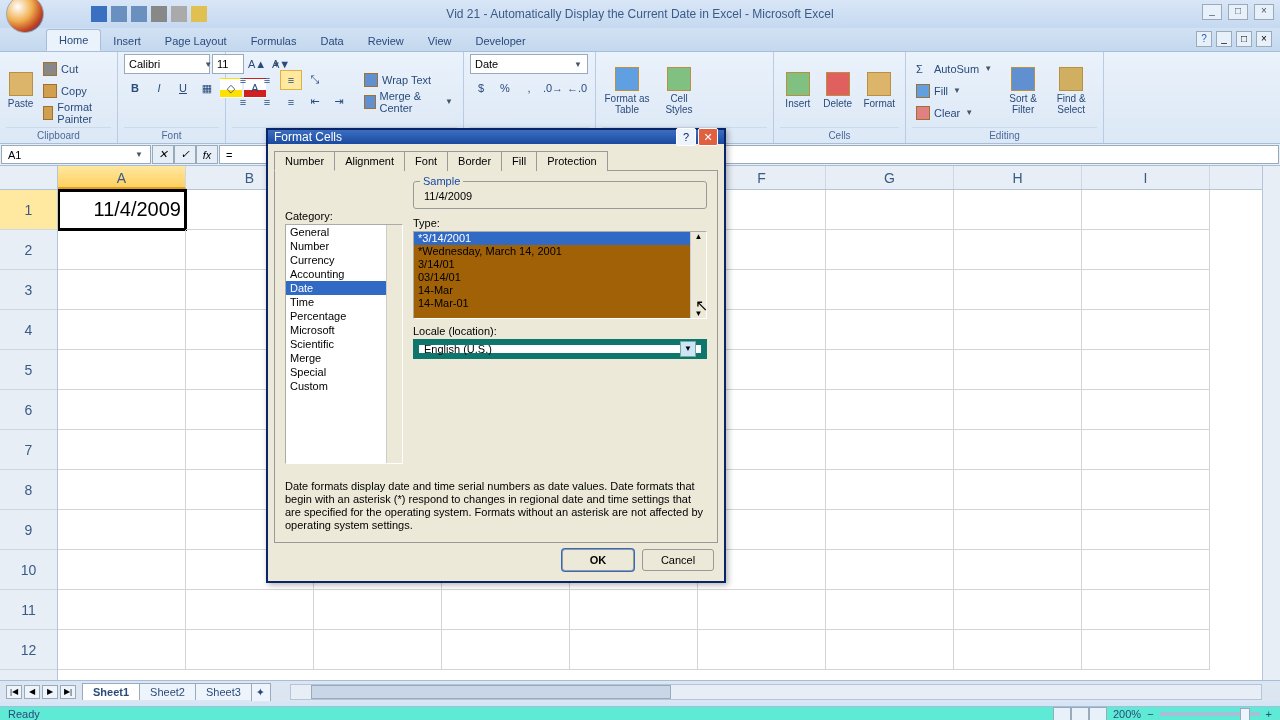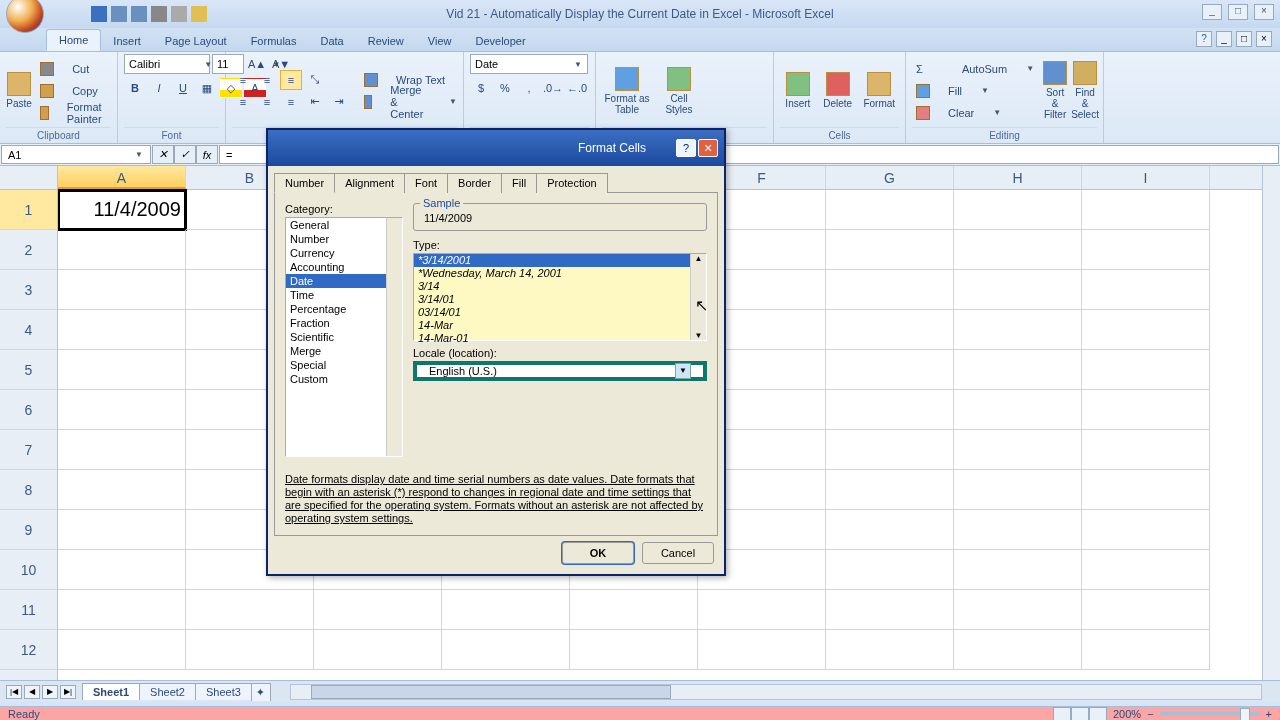--- a/index.html
+++ b/index.html
@@ -22,21 +22,21 @@
 .ribbon-help span { width: 16px; height: 16px; border: 1px solid #9ab; background: #e8f0fa; text-align: center; line-height: 14px; font-size: 10px; }
 
 
 .ribbon { height: 92px; background: linear-gradient(#eaf2fb,#dce8f6); border-bottom: 1px solid #a8bdd8; display: flex; position: relative; }
 .rgroup { border-right: 1px solid #b9cce2; padding: 2px 6px 0 6px; display: flex; flex-direction: column; justify-content: space-between; }
 .rgroup-title { text-align: center; color: #4a6a98; font-size: 10px; padding: 2px 0; border-top: 1px solid #cddaec; }
 .rgroup-body { flex: 1; display: flex; align-items: center; gap: 4px; }
 .btn-lg { width: 40px; height: 64px; text-align: center; font-size: 10px; color: #2a4b7c; display: flex; flex-direction: column; align-items: center; justify-content: center; gap: 2px; }
 .btn-lg .ico { width: 24px; height: 24px; background: #dcb46a; border: 1px solid #b89040; }
 .stack { display: flex; flex-direction: column; gap: 2px; }
-.small-btn { height: 20px; padding: 0 4px; display: flex; align-items: center; gap: 18px; font-size: 11px; color: #2a4b7c; }
+.small-btn { height: 20px; padding: 0 4px; display: flex; align-items: center; gap: 4px; font-size: 11px; color: #2a4b7c; }
 .small-ico { width: 14px; height: 14px; background: #d0a050; border: 1px solid #a07030; display: inline-block; }
 .font-combo { display: flex; gap: 2px; }
 .combo { border: 1px solid #9ab; background: #fff; height: 20px; display: flex; align-items: center; padding: 0 4px; gap: 44px; }
 .combo.wide { width: 86px; }
 .combo.narrow { width: 32px; }
 .combo-arrow { width: 10px; text-align: center; color: #456; font-size: 8px; }
 .btn-row { display: flex; gap: 2px; }
 .mini-btn { width: 22px; height: 20px; border: 1px solid transparent; display: flex; align-items: center; justify-content: center; font-size: 11px; color: #2a4b7c; }
 .mini-btn.active { background: #ffe8a0; border: 1px solid #e0b040; }
 .num-combo { border: 1px solid #9ab; background: #fff; height: 20px; width: 118px; display: flex; align-items: center; padding: 0 4px; justify-content: space-between; }
@@ -66,55 +66,55 @@
 
 .sheet-bar { position: absolute; bottom: 18px; left: 0; right: 0; height: 22px; background: #dce6f2; display: flex; align-items: center; border-top: 1px solid #a8bdd8; }
 .sheet-nav { display: flex; gap: 2px; padding: 0 6px; }
 .sheet-nav span { width: 16px; height: 14px; border: 1px solid #9ab; background: #eef4fb; text-align: center; font-size: 8px; line-height: 12px; }
 .sheet-tab { padding: 2px 10px; background: #eef4fb; border: 1px solid #9ab; border-bottom: none; font-size: 11px; color: #2a4b7c; margin-right: -1px; }
 .sheet-tab.active { background: #fff; font-weight: bold; }
 .hscroll { flex: 1; margin: 0 18px 0 20px; height: 16px; background: #e8eef5; border: 1px solid #b5c4d6; position: relative; }
 .hscroll-thumb { position: absolute; left: 20px; width: 360px; top: 0; bottom: 0; background: #c8d6e8; border: 1px solid #9ab; }
 
 
-.status-bar { position: absolute; bottom: 0; left: 0; right: 0; height: 14px; background: #fca5a5; border-top: 1px solid #a8bdd8; display: flex; align-items: center; justify-content: space-between; padding: 0 8px; color: #2a4b7c; font-size: 11px; }
+.status-bar { position: absolute; bottom: 0; left: 0; right: 0; height: 14px; background: #5eead4; border-top: 1px solid #a8bdd8; display: flex; align-items: center; justify-content: space-between; padding: 0 8px; color: #2a4b7c; font-size: 11px; }
 .zoom { display: flex; align-items: center; gap: 6px; }
 .view-btns { display: flex; gap: 0; }
 .view-btns span { width: 18px; height: 14px; border: 1px solid #9ab; background: #e8f0fa; }
 .slider { width: 100px; height: 4px; background: #a8bdd8; position: relative; }
 .slider::after { content: ''; position: absolute; left: 80%; top: -4px; width: 8px; height: 12px; background: #eef4fb; border: 1px solid #9ab; }
 
 
 .dialog { position: absolute; left: 266px; top: 128px; width: 460px; background: #ece9d8; border: 2px solid #0a246a; box-shadow: 2px 2px 6px rgba(0,0,0,0.3); z-index: 100; }
-.dlg-title { height: 36px; background: linear-gradient(#3b6ec0,#1a4aa0); color: #fff; display: flex; align-items: center; padding: 0 6px; font-size: 12px; justify-content: flex-end; gap: 30px; }
+.dlg-title { height: 14px; background: linear-gradient(#3b6ec0,#1a4aa0); color: #fff; display: flex; align-items: center; padding: 0 6px; font-size: 12px; justify-content: space-between; gap: 30px; }
 .dlg-title-btns { display: flex; gap: 2px; }
 .dlg-title-btns span { width: 20px; height: 18px; background: #eef4fb; border: 1px solid #fff; text-align: center; line-height: 16px; font-size: 11px; color: #0a246a; border-radius: 2px; }
 .dlg-title-btns .close { background: #e06040; color: #fff; border: 1px solid #fff; }
 .dlg-tabs { display: flex; margin: 6px 6px 0 6px; }
 .dlg-tab { padding: 3px 10px; background: #ece9d8; border: 1px solid #999; border-bottom: none; margin-right: -1px; font-size: 11px; position: relative; top: 1px; }
 .dlg-tab.active { background: #ece9d8; z-index: 2; border-bottom: 1px solid #ece9d8; }
 .dlg-body { border: 1px solid #999; margin: 0 6px 6px 6px; padding: 10px; background: #ece9d8; display: flex; gap: 10px; flex-wrap: wrap; }
 .cat-col { width: 118px; }
-.cat-label { font-size: 11px; margin-bottom: 2px; }
+.cat-label { font-size: 11px; margin-bottom: 2px; margin-top: 29px; }
 .cat-list { border: 1px inset #fff; background: #fff; height: 240px; overflow: hidden; width: 118px; position: relative; }
 .cat-list .scroll { position: absolute; right: 0; top: 0; bottom: 0; width: 16px; background: #ece9d8; border-left: 1px solid #ccc; }
 .cat-item { padding: 1px 4px; font-size: 11px; }
 .cat-item.sel { background: #316ac5; color: #fff; }
 .right-col { flex: 1; }
 .sample-box { border: 1px solid #999; border-radius: 3px; padding: 8px 10px 6px 10px; margin-bottom: 8px; position: relative; }
 .sample-label { position: absolute; top: -7px; left: 6px; background: #ece9d8; padding: 0 3px; color: #1a4aa0; font-size: 11px; }
 .sample-val { font-size: 11px; }
 .field-label { font-size: 11px; margin: 6px 0 2px 0; }
-.type-list { border: 1px inset #fff; background: #fef9c3; height: 88px; position: relative; font-style: italic; }
+.type-list { border: 1px inset #fff; background: #a16207; height: 88px; position: relative; }
 .type-list .scroll { position: absolute; right: 0; top: 0; bottom: 0; width: 16px; background: #ece9d8; border-left: 1px solid #ccc; display: flex; flex-direction: column; justify-content: space-between; align-items: center; font-size: 8px; }
 .type-item { padding: 0 4px; font-size: 11px; line-height: 13px; }
 .type-item.sel { background: #316ac5; color: #fff; }
-.locale-combo { border: 4px solid #0f766e; background: #fff; height: 20px; display: flex; align-items: center; justify-content: space-between; padding: 0 12px; font-size: 11px; }
+.locale-combo { border: 6px solid #0f766e; background: #fff; height: 20px; display: flex; align-items: center; justify-content: space-between; padding: 0 5px; font-size: 11px; }
 .locale-combo .arrow { width: 16px; height: 16px; background: #cde6f7; border: 1px solid #7a9; text-align: center; font-size: 8px; line-height: 14px; }
-.desc { font-size: 11px; width: 100%; margin-top: 6px; line-height: 13px; text-decoration: underline; }
+.desc { font-size: 11px; width: 100%; margin-top: 6px; line-height: 13px; }
 .dlg-buttons { display: flex; justify-content: flex-end; gap: 8px; padding: 0 10px 10px 0; }
 .dlg-btn { width: 72px; height: 22px; border: 1px solid #999; background: #ece9d8; font-size: 11px; border-radius: 3px; }
 .dlg-btn:first-child { box-shadow: 0 0 0 1px #316ac5; font-weight: bold; }
 
 
 .cursor { position: absolute; left: 695px; top: 296px; z-index: 200; font-size: 16px; pointer-events: none; }
 </style>
 </head>
 <body>
 
@@ -550,38 +550,37 @@
     <div class="cat-col">
       <div class="cat-label">Category:</div>
       <div class="cat-list">
         <div class="cat-item">General</div>
         <div class="cat-item">Number</div>
         <div class="cat-item">Currency</div>
         <div class="cat-item">Accounting</div>
         <div class="cat-item sel">Date</div>
         <div class="cat-item">Time</div>
         <div class="cat-item">Percentage</div>
-        <div class="cat-item">Fraction</div>
+        <div class="cat-item">Microsoft</div>
         <div class="cat-item">Scientific</div>
         <div class="cat-item">Merge</div>
         <div class="cat-item">Special</div>
         <div class="cat-item">Custom</div>
         <div class="scroll"></div>
       </div>
     </div>
     <div class="right-col">
       <div class="sample-box">
         <div class="sample-label">Sample</div>
         <div class="sample-val">11/4/2009</div>
       </div>
       <div class="field-label">Type:</div>
       <div class="type-list">
         <div class="type-item sel">*3/14/2001</div>
         <div class="type-item">*Wednesday, March 14, 2001</div>
-        <div class="type-item">3/14</div>
         <div class="type-item">3/14/01</div>
         <div class="type-item">03/14/01</div>
         <div class="type-item">14-Mar</div>
         <div class="type-item">14-Mar-01</div>
         <div class="scroll">
             <span>▲</span>
             <span>▼</span>
           </div>
       </div>
       <div class="field-label">Locale (location):</div>

